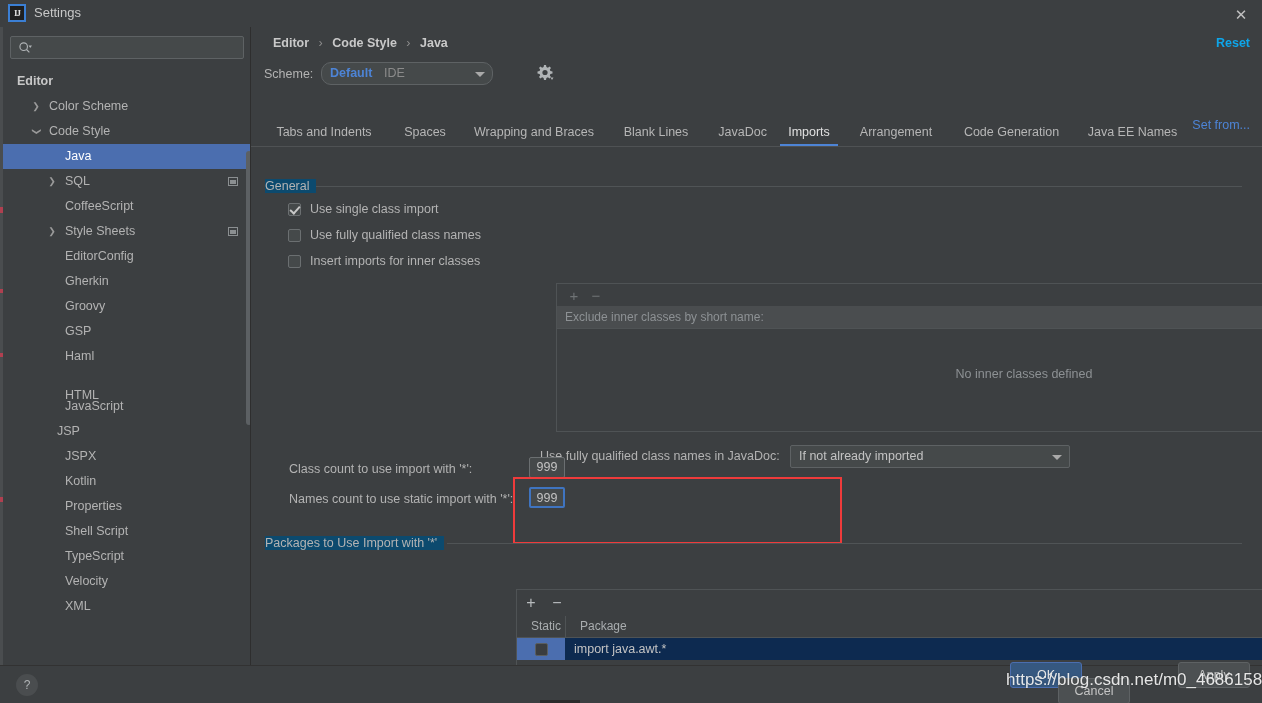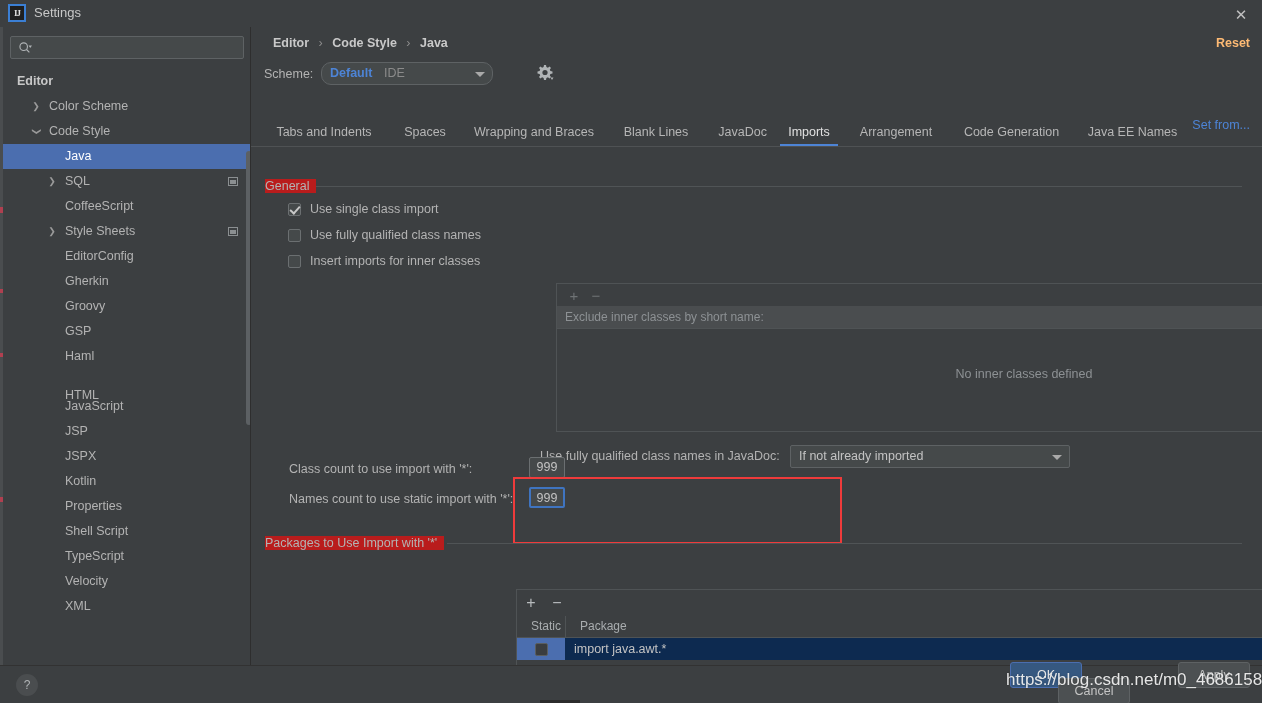--- a/index.html
+++ b/index.html
@@ -118,21 +118,21 @@
   }
   .breadcrumb {
     position: absolute; left: 22px; top: 9px;
     font-size: 12.5px; font-weight: bold; color: #c9c9c9;
   }
   .breadcrumb .sep {
     color: #8d8d8d; font-weight: normal; padding: 0 6px;
   }
   .reset-link {
     position: absolute; right: 12px; top: 9px;
-    color: #fdba74; font-weight: bold; font-size: 12.5px;
+    color: #0ea5e9; font-weight: bold; font-size: 12.5px;
     cursor: pointer;
   }
   .scheme-label {
     position: absolute; left: 13px; top: 40px; font-size: 12.5px; color: #b3b3b3;
   }
   .scheme-combo {
     position: absolute; left: 70px; top: 35px; width: 172px; height: 23px;
     background: #45494a; border: 1px solid #5e6264; box-sizing: border-box;
     border-radius: 10px;
   }
@@ -173,21 +173,21 @@
     content: ""; position: absolute; left: 0; right: 0; bottom: 0;
     height: 2px; background: #4d84d6;
   }
   .tabs-underline {
     position: absolute; left: 0; top: 119px; width: 1011px; height: 1px;
     background: #4f5254;
   }
 
   
   .section-title {
-    position: absolute; font-size: 12.5px; color: #b3b3b3; background: #b91c1c;
+    position: absolute; font-size: 12.5px; color: #b3b3b3; background: #0c4a6e;
     padding-right: 7px;
   }
   .section-line {
     position: absolute; height: 1px; background: #505456;
   }
 
   
   .cbrow {
     position: absolute; height: 18px;
     font-size: 12.5px; color: #b3b3b3;
@@ -440,21 +440,21 @@
         <div class="tree-row">
           <span class="tree-label" style="left: 62px;">Haml</span>
         </div>
         <div class="tree-row">
           <span class="tree-label" style="left: 62px; margin-top: 14px;">HTML</span>
         </div>
         <div class="tree-row">
           <span class="tree-label" style="left: 62px;">JavaScript</span>
         </div>
         <div class="tree-row">
-          <span class="tree-label" style="left: 62px; text-align: center;">JSP</span>
+          <span class="tree-label" style="left: 54px; text-align: center;">JSP</span>
         </div>
         <div class="tree-row">
           <span class="tree-label" style="left: 62px;">JSPX</span>
         </div>
         <div class="tree-row">
           <span class="tree-label" style="left: 62px;">Kotlin</span>
         </div>
         <div class="tree-row">
           <span class="tree-label" style="left: 62px;">Properties</span>
         </div>

